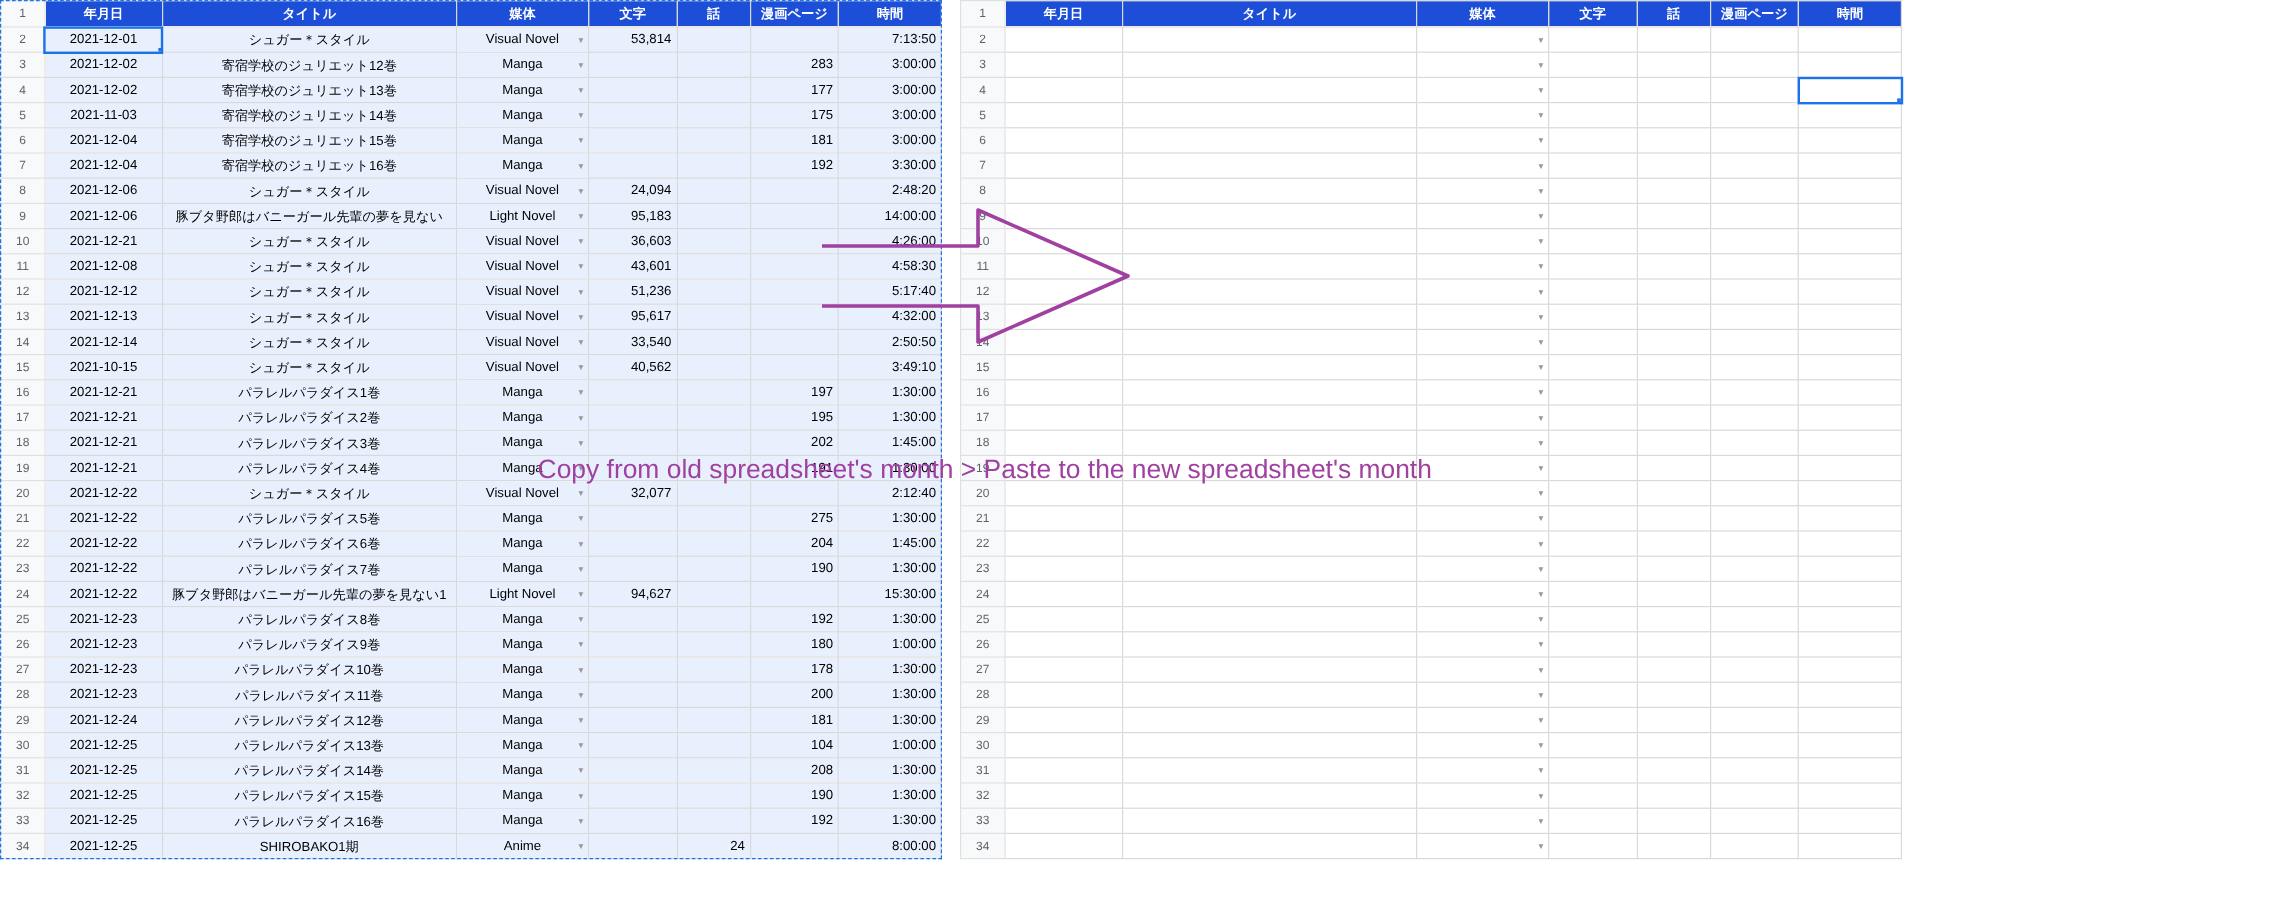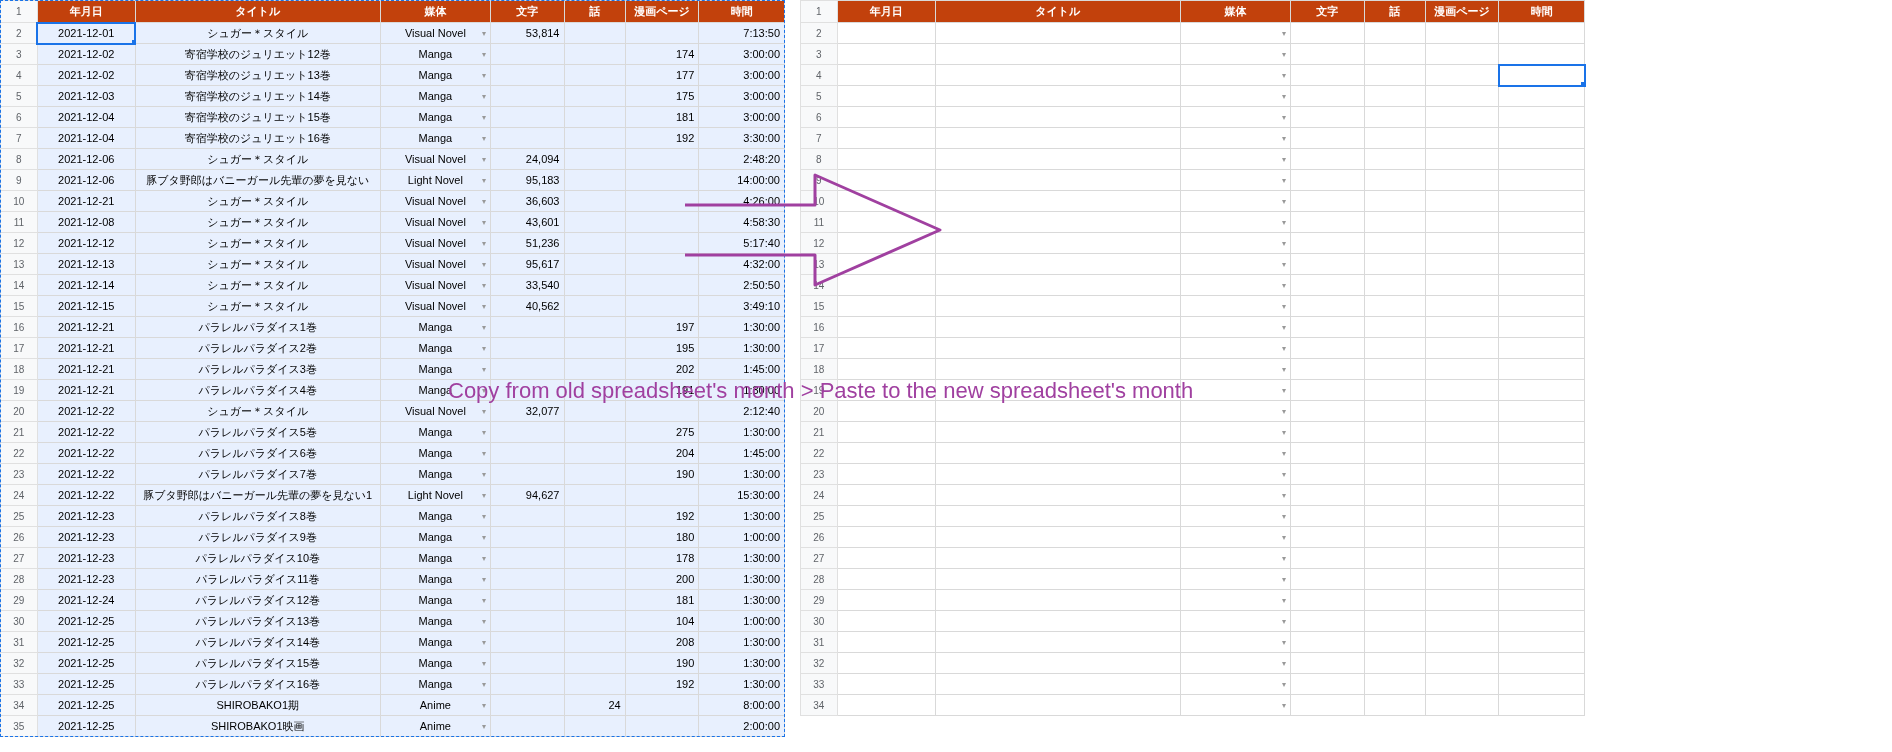--- a/index.html
+++ b/index.html
@@ -37,21 +37,21 @@
   .rownum {
     background: #f8f9fa;
     text-align: center;
     color: #5f6368;
     font-size: 10px;
     width: 30px;
     max-width:30px;
     border-color:#e0e0e0;
   }
   .hdr {
-    background: #c2410c;
+    background: #1d4ed8;
     color: #fff;
     text-align: center;
     font-weight: bold;
     font-size: 11px;
     height: 22px;
   }
   .c-date  { width: 80px; text-align:center; }
   .c-title { width: 200px; text-align:center; }
   .c-media { width: 90px; text-align:center; position:relative; }
   .c-moji  { width: 60px; text-align:right; }
@@ -147,36 +147,36 @@
           <td class="c-page"></td>
           <td class="c-time">7:13:50</td>
         </tr>
         <tr class="left-sel">
           <td class="rownum">3</td>
           <td class="c-date">2021-12-02</td>
           <td class="c-title">寄宿学校のジュリエット12巻</td>
           <td class="c-media dd">Manga</td>
           <td class="c-moji"></td>
           <td class="c-wa"></td>
-          <td class="c-page">174</td>
+          <td class="c-page">283</td>
           <td class="c-time">3:00:00</td>
         </tr>
         <tr class="left-sel">
           <td class="rownum">4</td>
           <td class="c-date">2021-12-02</td>
           <td class="c-title">寄宿学校のジュリエット13巻</td>
           <td class="c-media dd">Manga</td>
           <td class="c-moji"></td>
           <td class="c-wa"></td>
           <td class="c-page">177</td>
           <td class="c-time">3:00:00</td>
         </tr>
         <tr class="left-sel">
           <td class="rownum">5</td>
-          <td class="c-date">2021-12-03</td>
+          <td class="c-date">2021-11-03</td>
           <td class="c-title">寄宿学校のジュリエット14巻</td>
           <td class="c-media dd">Manga</td>
           <td class="c-moji"></td>
           <td class="c-wa"></td>
           <td class="c-page">175</td>
           <td class="c-time">3:00:00</td>
         </tr>
         <tr class="left-sel">
           <td class="rownum">6</td>
           <td class="c-date">2021-12-04</td>
@@ -262,21 +262,21 @@
           <td class="c-date">2021-12-14</td>
           <td class="c-title">シュガー＊スタイル</td>
           <td class="c-media dd">Visual Novel</td>
           <td class="c-moji">33,540</td>
           <td class="c-wa"></td>
           <td class="c-page"></td>
           <td class="c-time">2:50:50</td>
         </tr>
         <tr class="left-sel">
           <td class="rownum">15</td>
-          <td class="c-date">2021-12-15</td>
+          <td class="c-date">2021-10-15</td>
           <td class="c-title">シュガー＊スタイル</td>
           <td class="c-media dd">Visual Novel</td>
           <td class="c-moji">40,562</td>
           <td class="c-wa"></td>
           <td class="c-page"></td>
           <td class="c-time">3:49:10</td>
         </tr>
         <tr class="left-sel">
           <td class="rownum">16</td>
           <td class="c-date">2021-12-21</td>
@@ -459,30 +459,20 @@
         </tr>
         <tr class="left-sel">
           <td class="rownum">34</td>
           <td class="c-date">2021-12-25</td>
           <td class="c-title">SHIROBAKO1期</td>
           <td class="c-media dd">Anime</td>
           <td class="c-moji"></td>
           <td class="c-wa">24</td>
           <td class="c-page"></td>
           <td class="c-time">8:00:00</td>
-        </tr>
-        <tr class="left-sel">
-          <td class="rownum">35</td>
-          <td class="c-date">2021-12-25</td>
-          <td class="c-title">SHIROBAKO1映画</td>
-          <td class="c-media dd">Anime</td>
-          <td class="c-moji"></td>
-          <td class="c-wa"></td>
-          <td class="c-page"></td>
-          <td class="c-time">2:00:00</td>
         </tr>
       </tbody>
   </table>
 </div>
 
 <div class="sheet-container sheet-right">
   <table>
     <colgroup>
       <col style="width:30px">
         <col style="width:80px">

